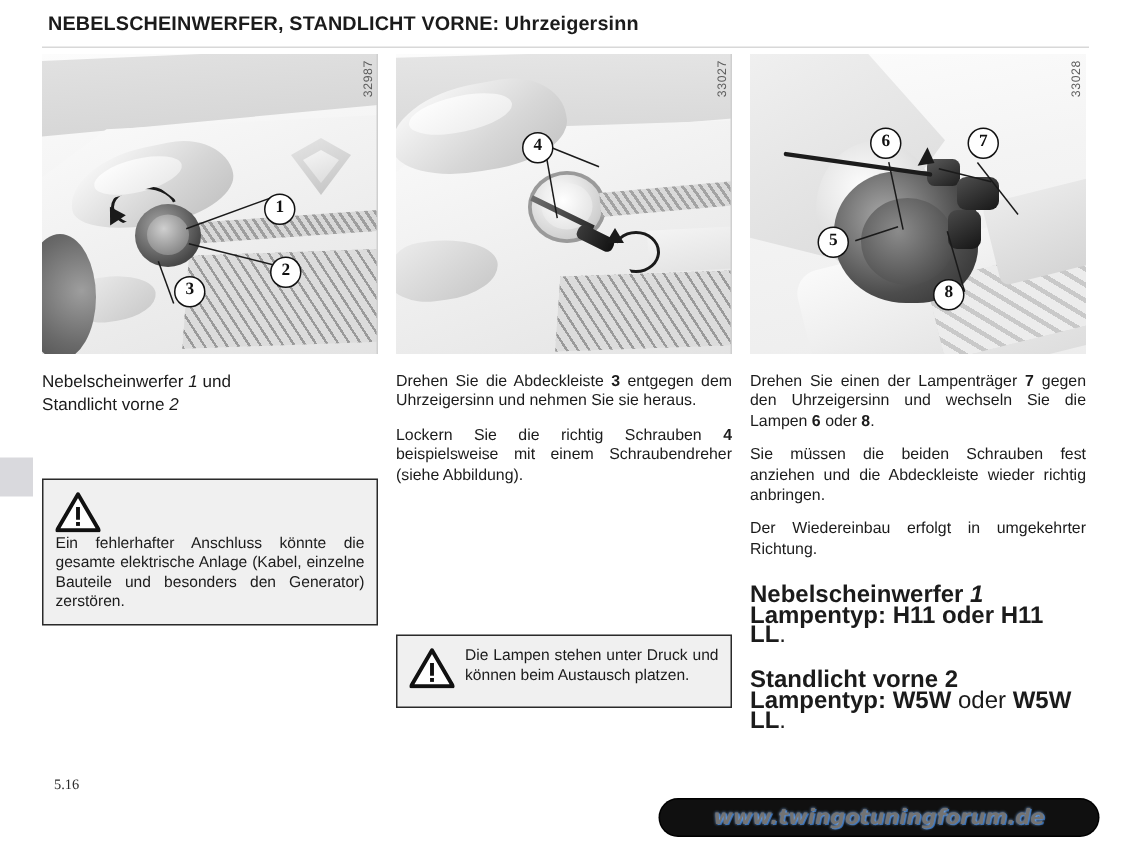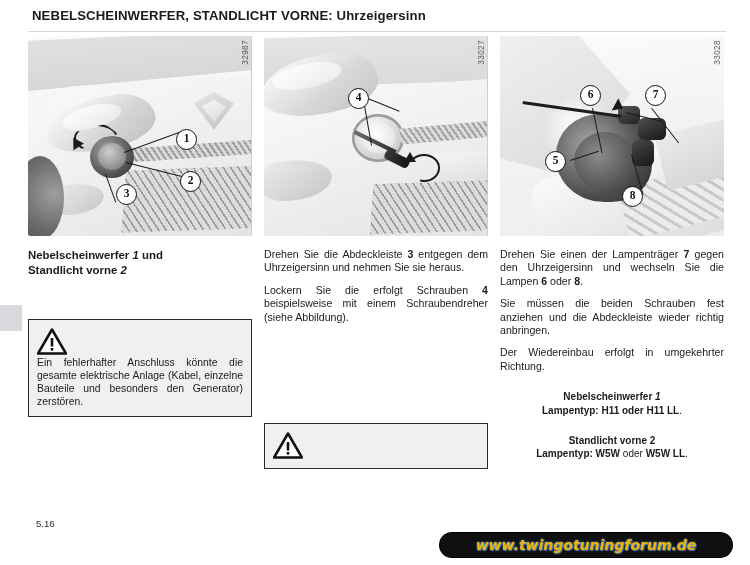--- a/index.html
+++ b/index.html
@@ -65,58 +65,58 @@
   .lead{position:absolute;background:#1a1a1a;transform-origin:0 0;height:1.2px;}
   .callout{
     position:absolute;width:19px;height:19px;border-radius:50%;
     background:#fff;border:1.6px solid #111;
     font-size:11.5px;font-weight:bold;line-height:16px;text-align:center;
     color:#111;font-family:"Liberation Serif",serif;
   }
 
   
   .caption{
-    margin-top:12px;font-size:11.4px;font-weight:bold;line-height:14.5px;
+    margin-top:12px;font-size:11.4px;font-weight:normal;line-height:14.5px;
   }
   .caption i{font-style:italic;}
   p.txt{
     margin:0 0 9px 0;font-size:10.6px;line-height:13.4px;text-align:justify;
   }
   p.txt b{font-weight:bold;}
-  .bold-block{font-size:10px;line-height:13.4px;font-weight:bold;margin:0 0 9px 0;text-align:center;}
+  .bold-block{font-size:16px;line-height:13.4px;font-weight:bold;margin:0 0 9px 0;}
   .bold-block .reg{font-weight:normal;}
   .bold-block i{font-style:italic;}
   .sp{height:8px;}
 
   
   .warn{
     border:1px solid #2a2a2a;background:#f0f0f0;
     padding:7px 8px 8px 8px;position:relative;
   }
   .warn .tri{
     float:left;width:30px;height:27px;margin:1px 7px 1px 0;position:relative;
   }
   .warn .tri svg{display:block;}
   .warn p{margin:0 0 6px 0;font-size:10.4px;line-height:13px;text-align:justify;}
   .warn p:last-child{margin-bottom:0;}
   .warn .clear{clear:both;}
 
   
   .pagenum{
-    position:absolute;left:36px;top:518px;font-size:9.6px;color:#2a2a2a;
+    position:absolute;left:36px;top:518px;font-size:9.6px;color:#2a2a2a;font-family:Liberation Serif, serif;
   }
   .watermark{
     position:absolute;left:440px;top:533px;width:292px;height:24px;
     background:#101010;border-radius:12px;
     display:flex;align-items:center;justify-content:center;
     box-shadow:0 0 0 1px #000;
   }
   .watermark span{
     font-family:"DejaVu Sans", sans-serif;
-    font-size:14px;font-weight:bold;font-style:italic;color:#eab308;
+    font-size:14px;font-weight:bold;font-style:italic;color:#737373;
     letter-spacing:0px;
     text-shadow:0 0 2px #7fb7ff, 1px 1px 0 #2a5c9a;
     white-space:nowrap;
   }
 </style>
 </head>
 <body>
 
 <div class="page">
 
@@ -269,32 +269,33 @@
       </div>
       <div class="callout" style="left:84px;top:52px;">4</div>
       <div class="fignum">33027</div>
       <div class="figborder"></div>
     </div>
 
     <div style="height:12px;"></div>
 
     <p class="txt"><span>Drehen Sie die Abdeckleiste </span><b>3</b><span> entgegen dem Uhrzeigersinn und nehmen Sie sie heraus.</span></p>
 
-    <p class="txt"><span>Lockern Sie die erfolgt Schrauben </span><b>4</b><span> beispielsweise mit einem Schraubendreher (siehe Abbildung).</span></p>
+    <p class="txt"><span>Lockern Sie die richtig Schrauben </span><b>4</b><span> beispielsweise mit einem Schraubendreher (siehe Abbildung).</span></p>
 
     <div style="height:90px;"></div>
 
     <div class="warn">
       <div class="tri">
         <svg width="30" height="27" viewBox="0 0 30 27">
           <polygon points="15,1.5 29,25.5 1,25.5" fill="#ffffff" stroke="#111111" stroke-width="2.6" stroke-linejoin="round"></polygon>
           <rect x="13.7" y="10" width="2.6" height="8.5" fill="#111111"></rect>
           <rect x="13.7" y="20" width="2.6" height="2.6" fill="#111111"></rect>
         </svg>
       </div>
+      <p>Die Lampen stehen unter Druck und können beim Austausch platzen.</p>
       <div class="clear"></div>
     </div>
   </div>
 
   <div class="col col3">
 
     <div class="figure">
       <div class="art">
         <div class="sky"></div>
 

